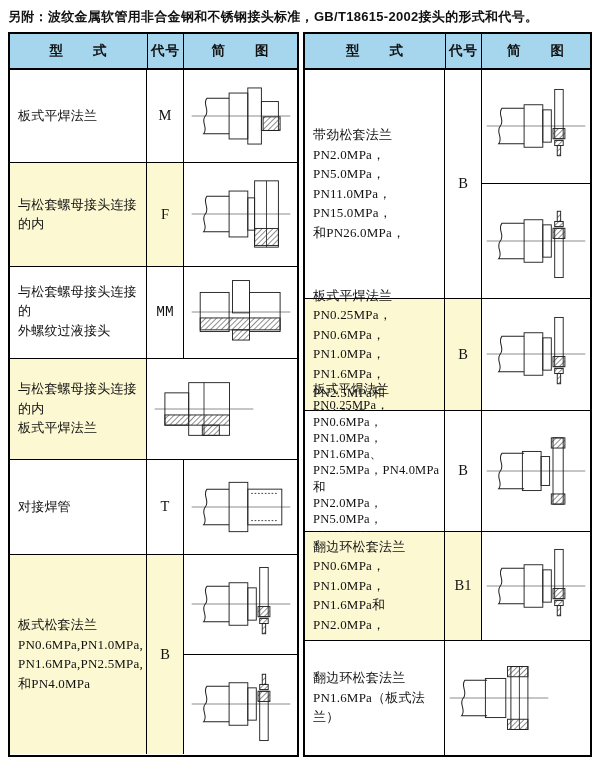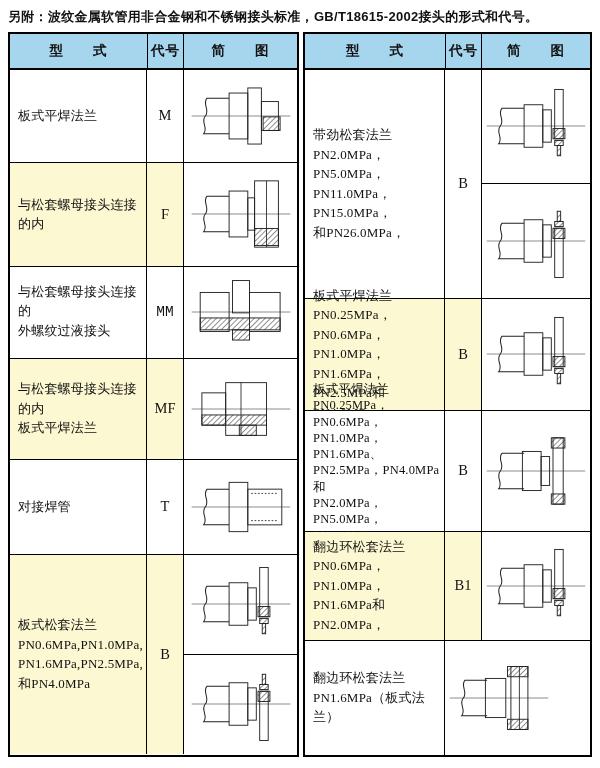--- a/index.html
+++ b/index.html
@@ -113,21 +113,20 @@
               <rect x="70" y="22" width="36" height="46" fill="none" stroke="#222" stroke-width="1.1"></rect>
               <rect x="12" y="52" width="94" height="14" fill="url(#hatch)" stroke="#222" stroke-width="1.1"></rect>
               <rect x="50" y="66" width="20" height="12" fill="url(#hatch)" stroke="#222" stroke-width="1.1"></rect>
             </svg>
           </div>
         </div>
       </div>
       <div class="row" style="height: 101px;">
         <div class="cell c-type w-type hl">与松套螺母接头连接的内
 板式平焊法兰</div>
-        <div class="cell c-code w-code hl">MF</div>
         <div class="cell c-diag w-diag">
           <div class="half">
             <svg viewBox="0 0 120 90" class="diag-svg" preserveAspectRatio="xMidYMid meet">
               <line x1="2" y1="45" x2="118" y2="45" stroke="#555" stroke-width="0.8"></line>
               <rect x="14" y="26" width="28" height="38" fill="none" stroke="#222" stroke-width="1.1"></rect>
               <rect x="42" y="14" width="48" height="62" fill="none" stroke="#222" stroke-width="1.1"></rect>
               <line x1="60" y1="14" x2="60" y2="76" stroke="#222" stroke-width="1"></line>
               <rect x="14" y="52" width="76" height="12" fill="url(#hatch)" stroke="#222" stroke-width="1.1"></rect>
               <rect x="58" y="64" width="20" height="12" fill="url(#hatch)" stroke="#222" stroke-width="1.1"></rect>
             </svg>

